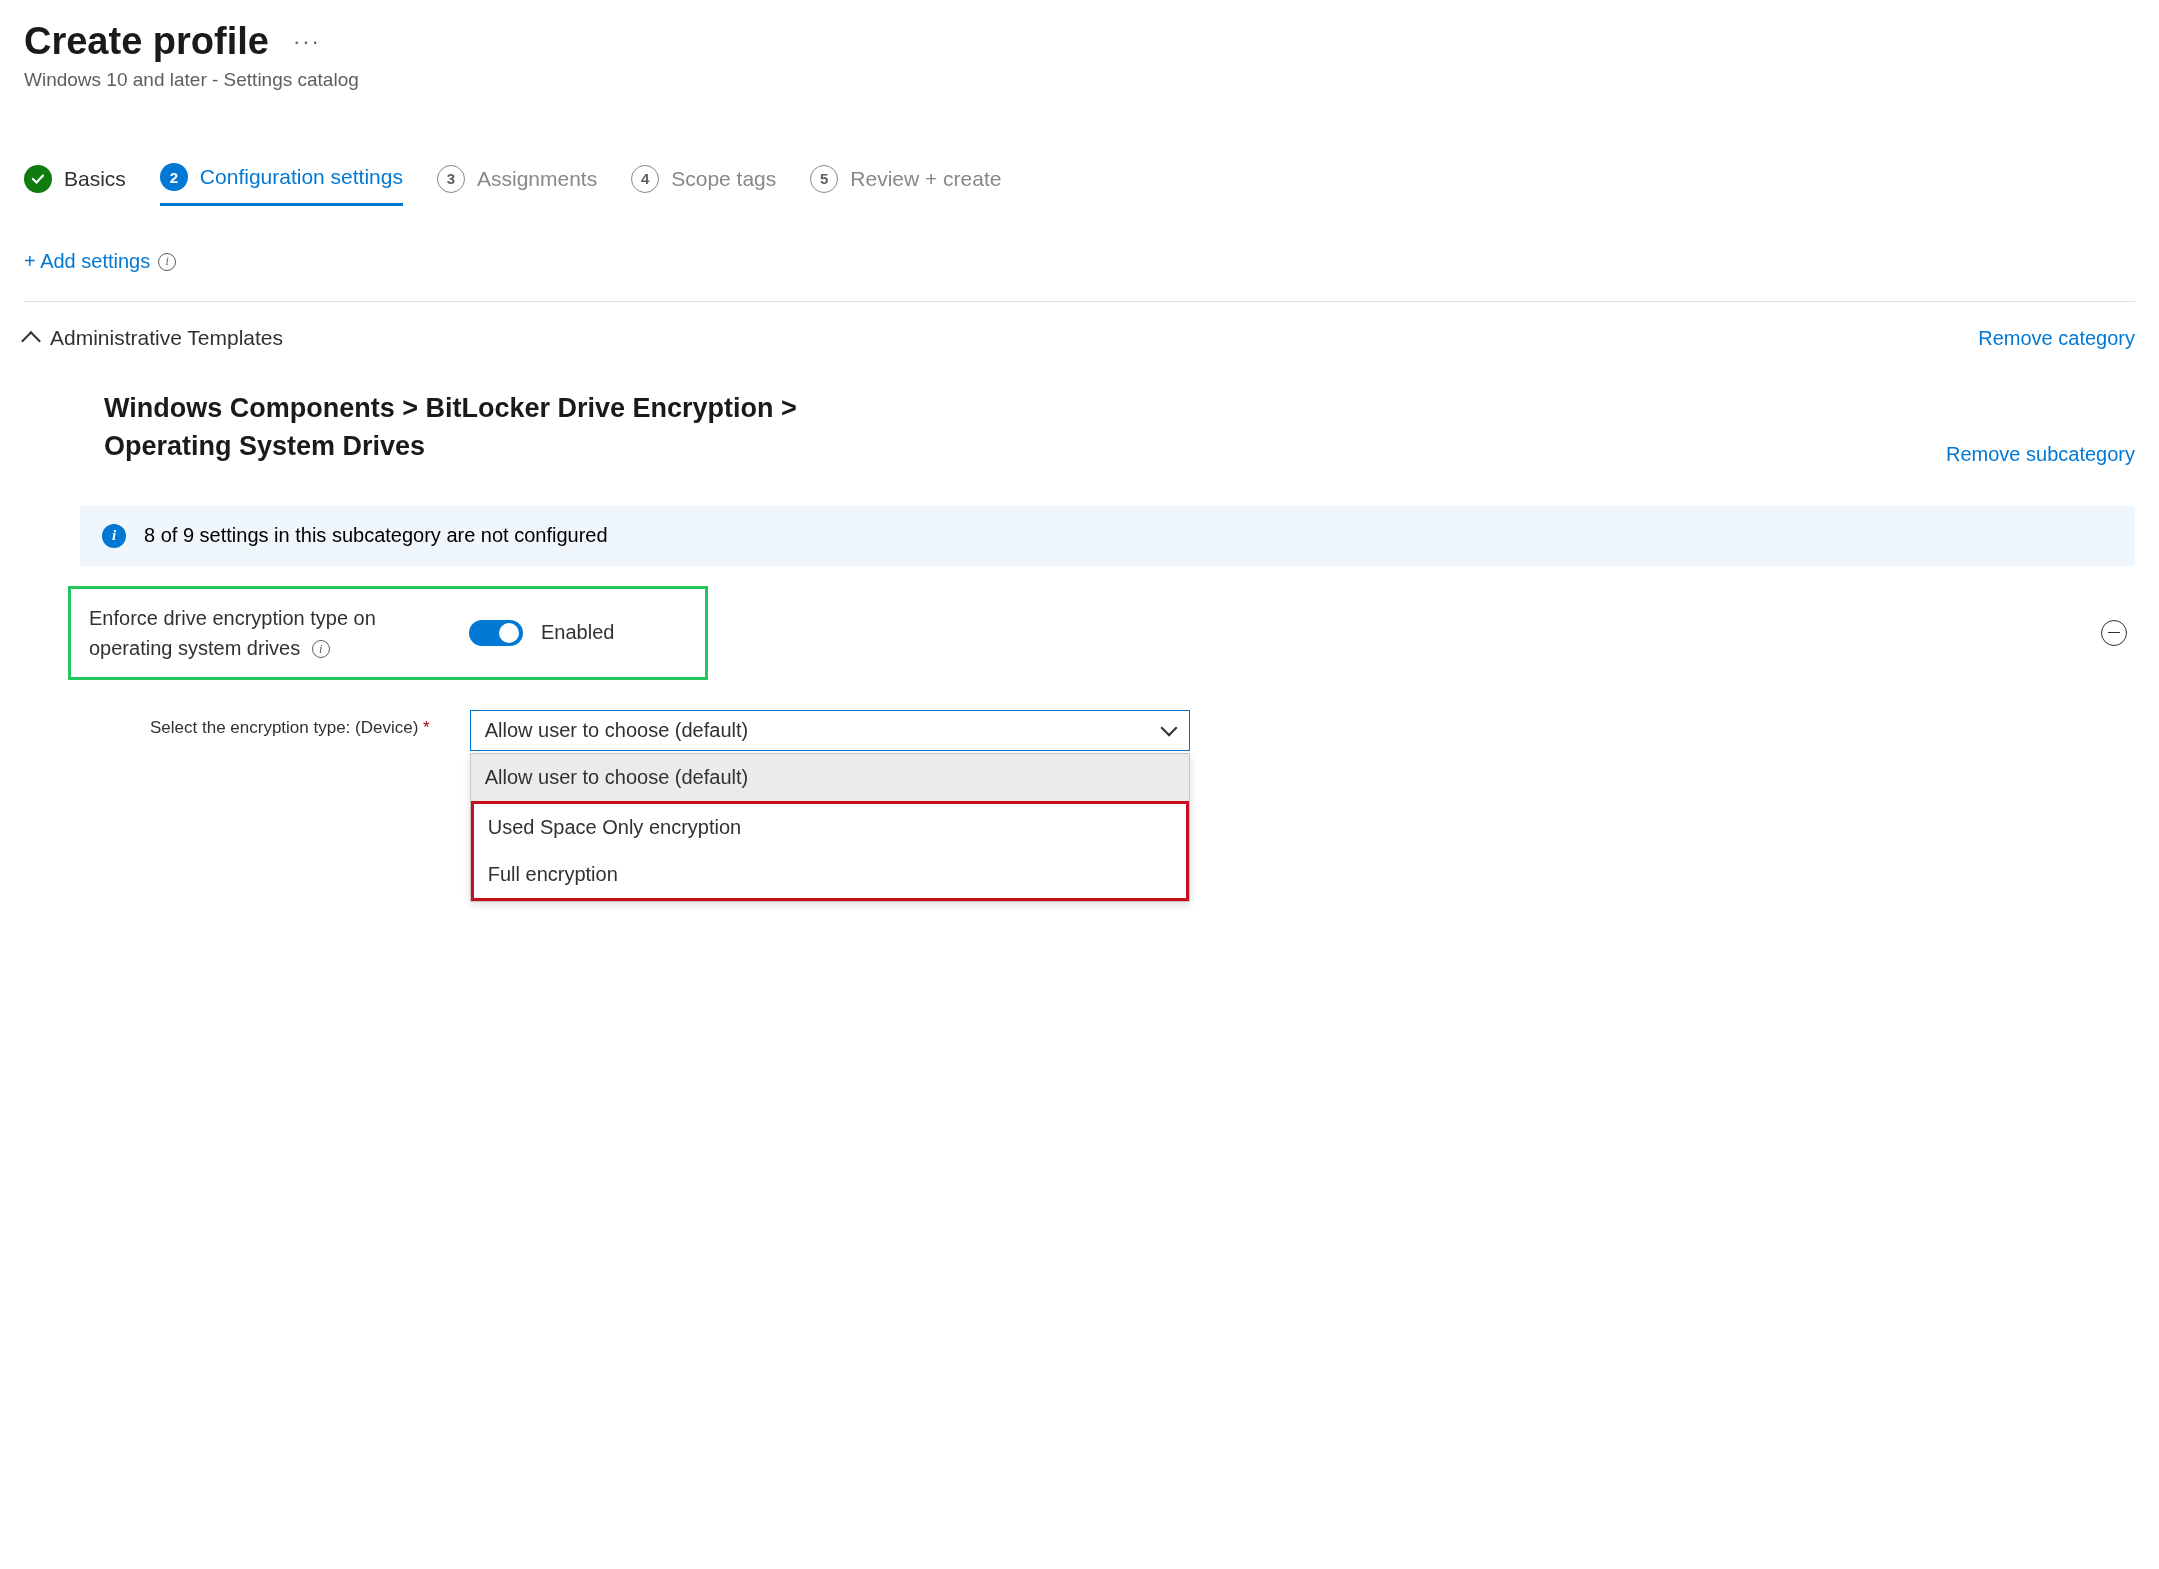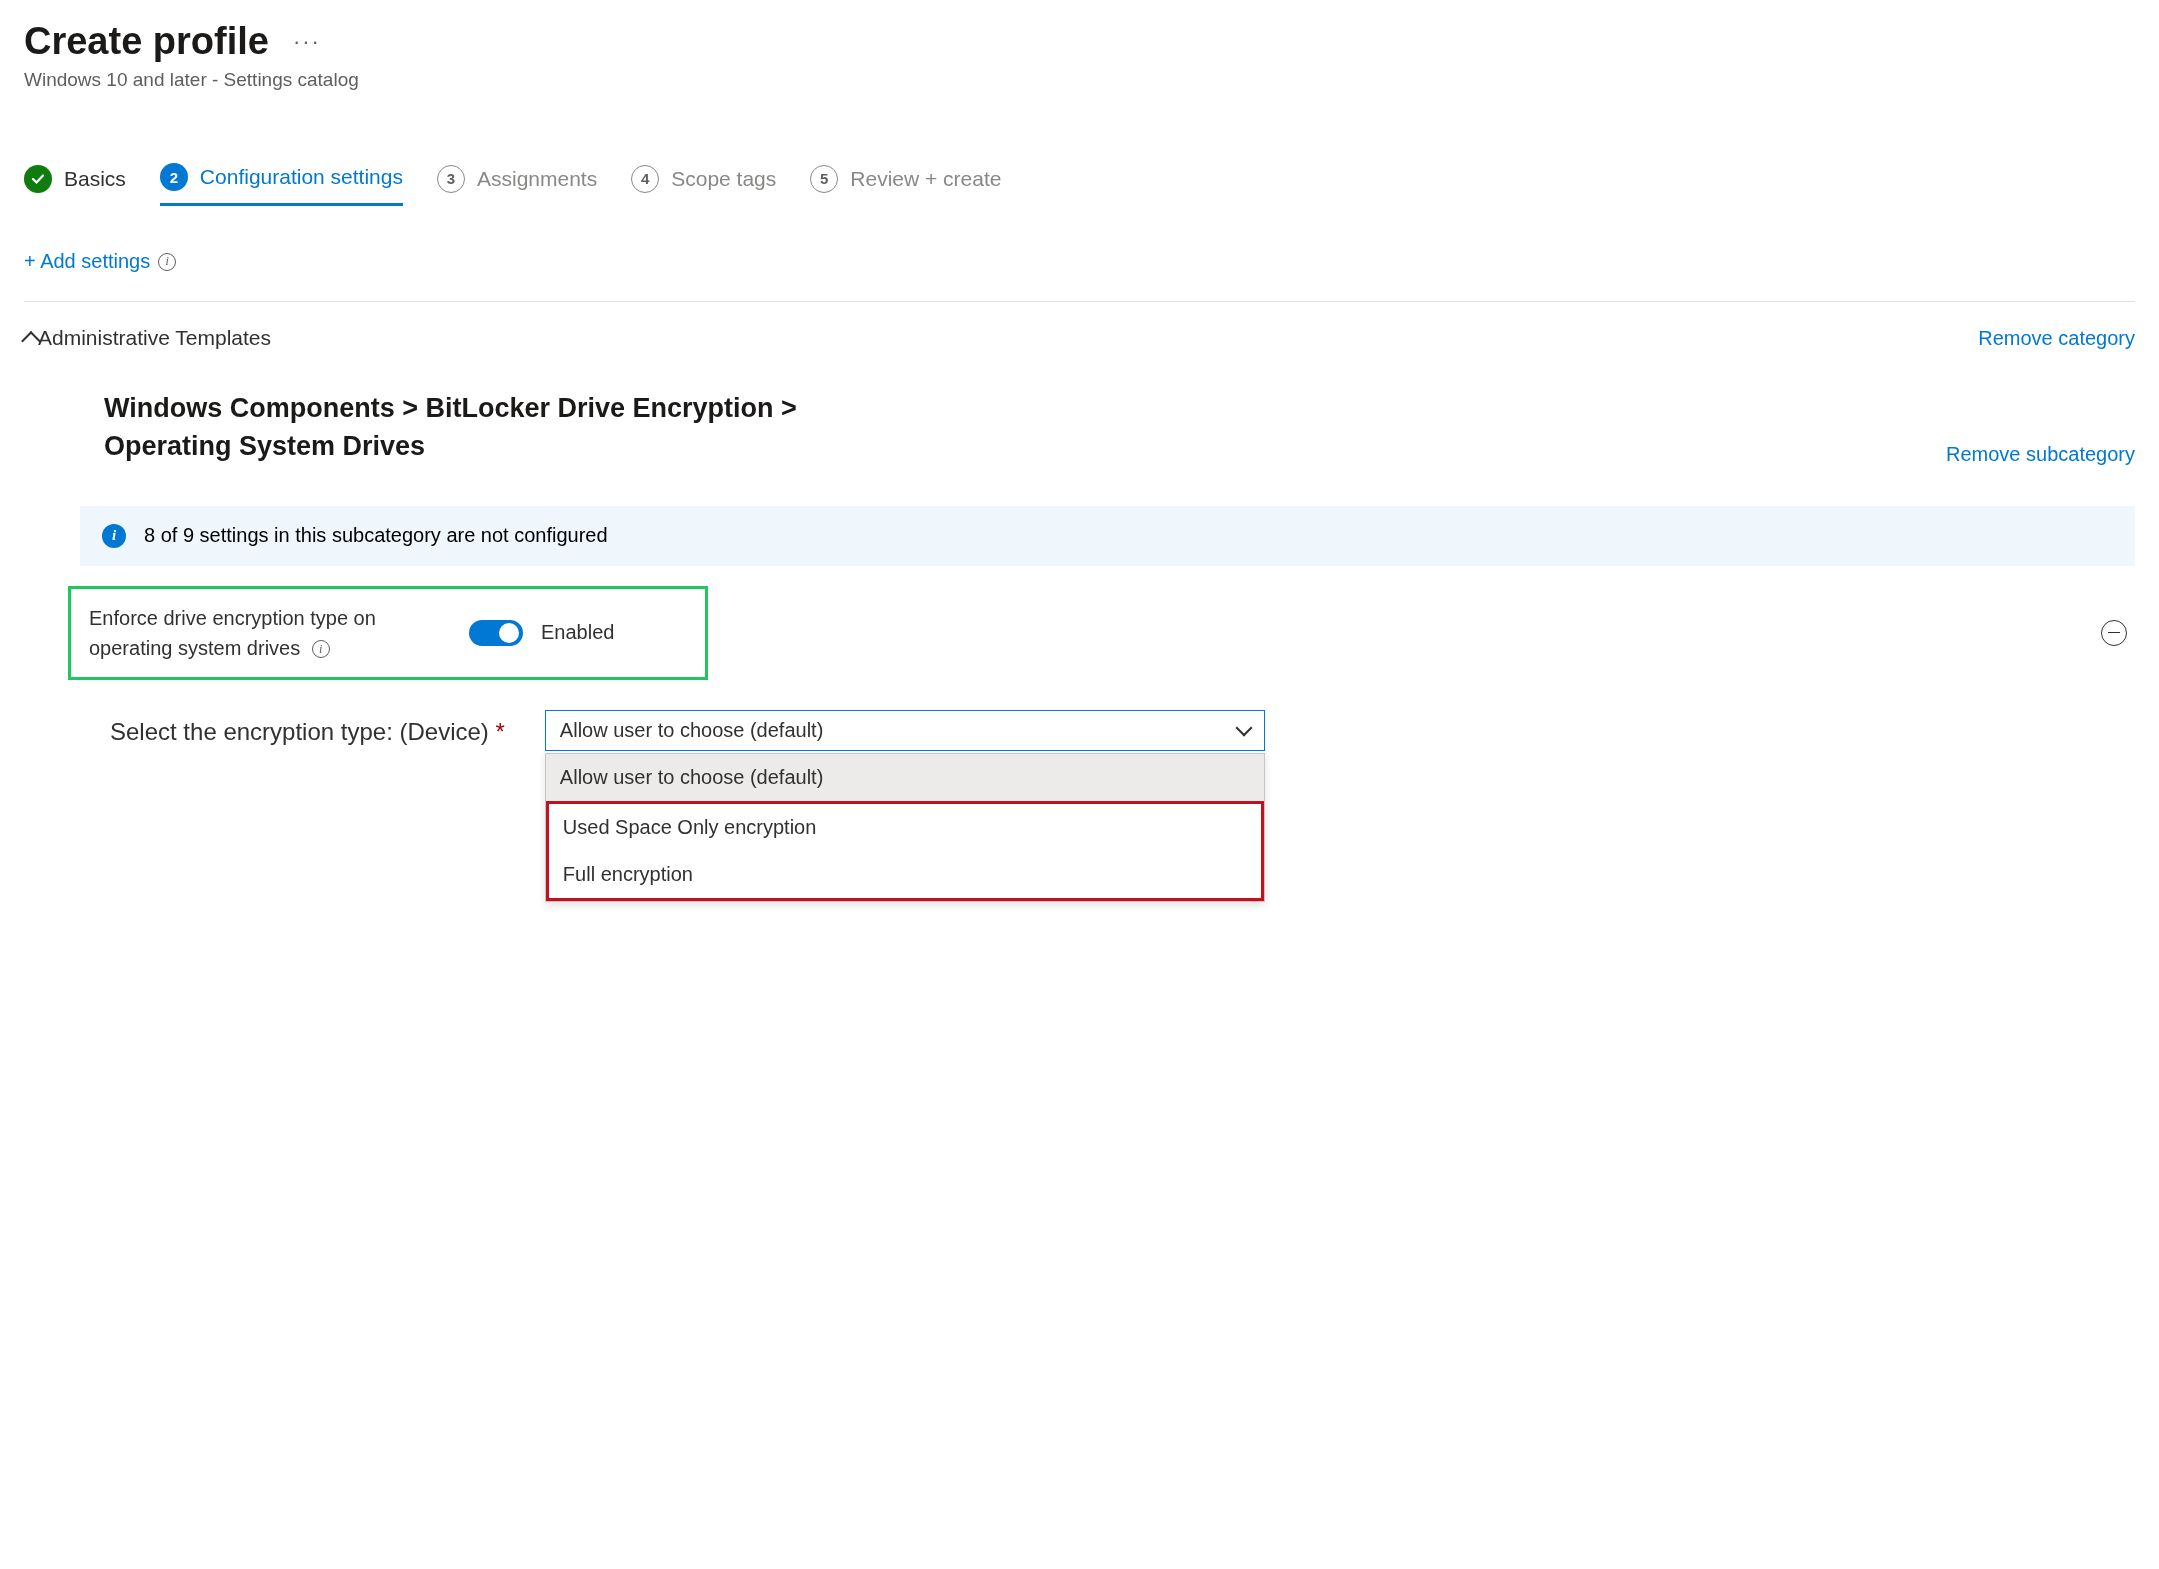--- a/index.html
+++ b/index.html
@@ -44,21 +44,21 @@
     display: inline-flex; align-items: center; justify-content: center;
     font-size: 12px; color: #605e5c; font-style: italic; font-family: serif;
   }
 
   .divider { border: none; border-top: 1px solid #e1dfdd; margin-top: 28px; }
 
   .category-row {
     display: flex; justify-content: space-between; align-items: center;
     margin-top: 24px;
   }
-  .category-left { display: flex; align-items: center; gap: 0; }
+  .category-left { display: flex; align-items: center; gap: 12px; }
   .chevron-up {
     width: 14px; height: 14px; border-left: 2px solid #323130; border-top: 2px solid #323130;
     transform: rotate(45deg); margin-top: 6px; cursor: pointer;
   }
   .category-name { font-size: 21px; color: #323130; }
   .link { color: #0078d4; font-size: 20px; cursor: pointer; }
 
   .subcategory-row {
     display: flex; justify-content: space-between; align-items: flex-end;
     margin-top: 40px; padding-left: 56px;
@@ -93,21 +93,21 @@
   .remove-circle {
     width: 26px; height: 26px; border: 1.6px solid #323130; border-radius: 50%;
     display: flex; align-items: center; justify-content: center; cursor: pointer;
     margin-left: auto; margin-right: 8px;
   }
   .remove-circle::before { content: ""; width: 12px; height: 1.8px; background: #323130; }
 
   .dropdown-row {
     display: flex; align-items: flex-start; margin: 30px 0 0 86px; gap: 40px;
   }
-  .dropdown-label { font-size: 24px; color: #323130; padding-top: 8px; }
+  .dropdown-label { font-size: 17px; color: #323130; padding-top: 8px; margin-left: 40px; }
   .required { color: #a80000; }
   .dropdown-col { flex: 1; max-width: 720px; position: relative; }
   .dropdown-selected {
     border: 1.5px solid #0078d4; padding: 8px 14px; font-size: 20px; color: #323130;
     display: flex; justify-content: space-between; align-items: center; cursor: pointer; background: #fff;
   }
   .chevron-down {
     width: 12px; height: 12px; border-right: 2px solid #323130; border-bottom: 2px solid #323130;
     transform: rotate(45deg); margin-top: -4px;
   }

